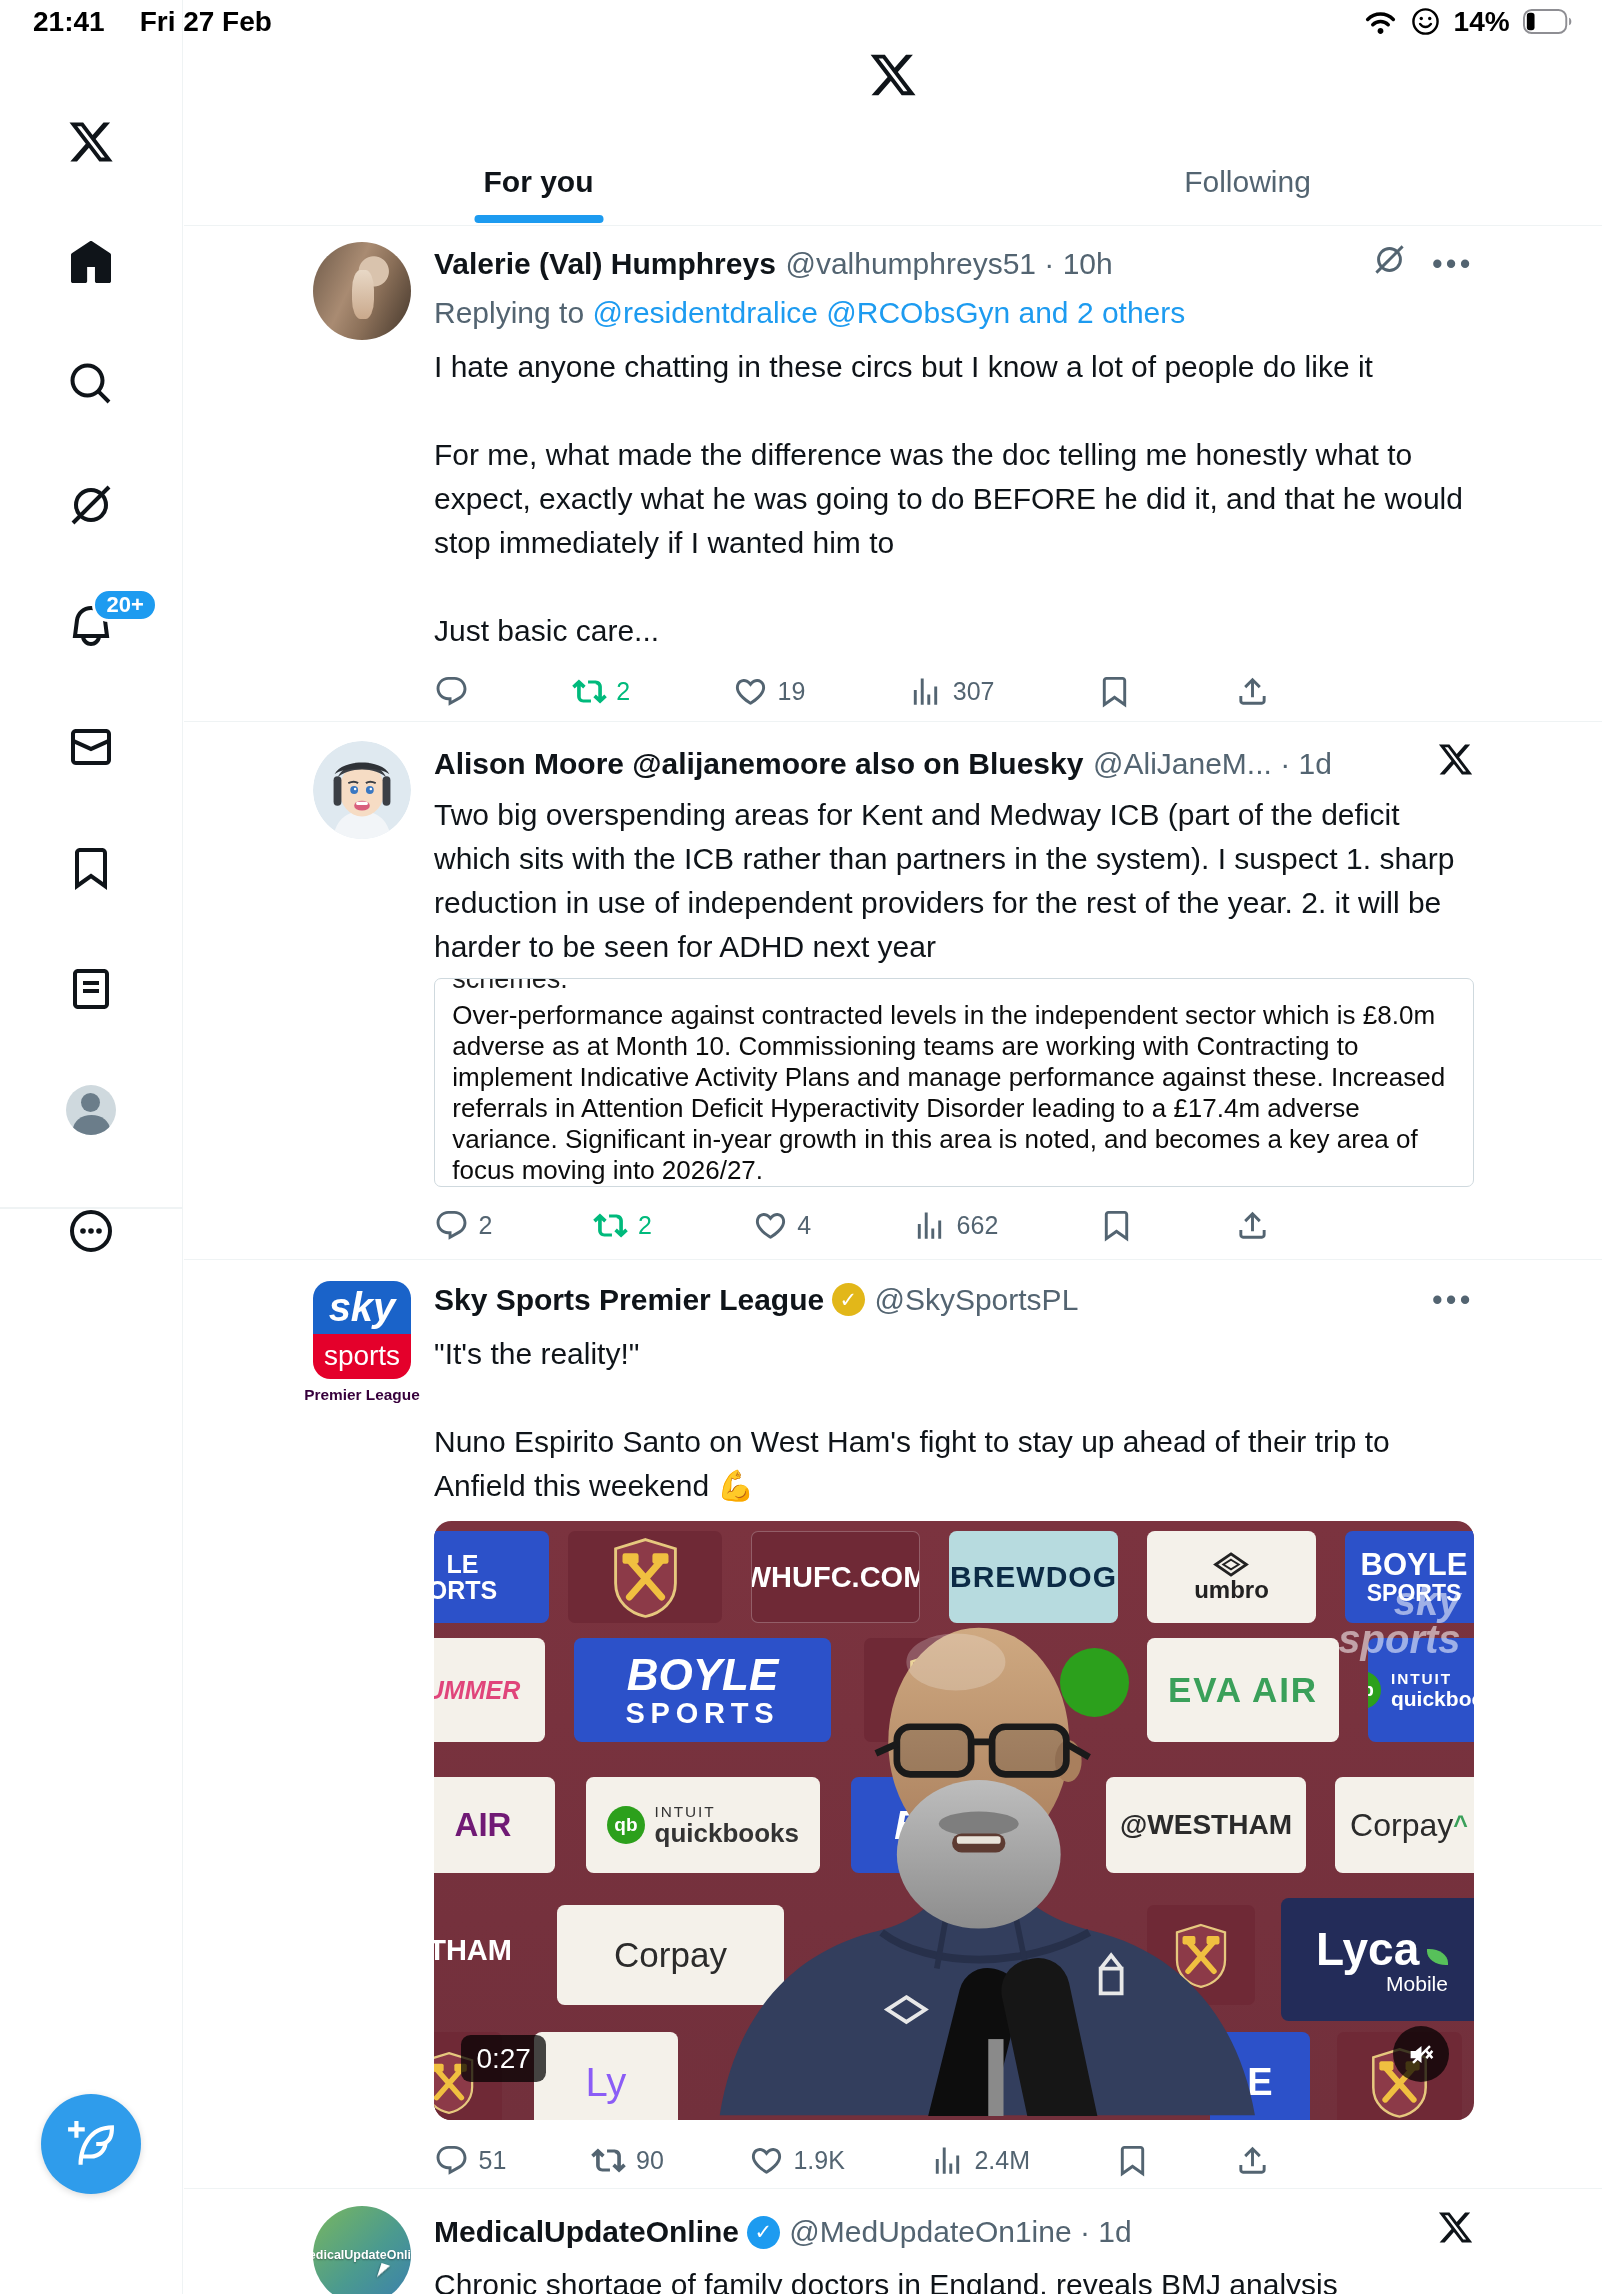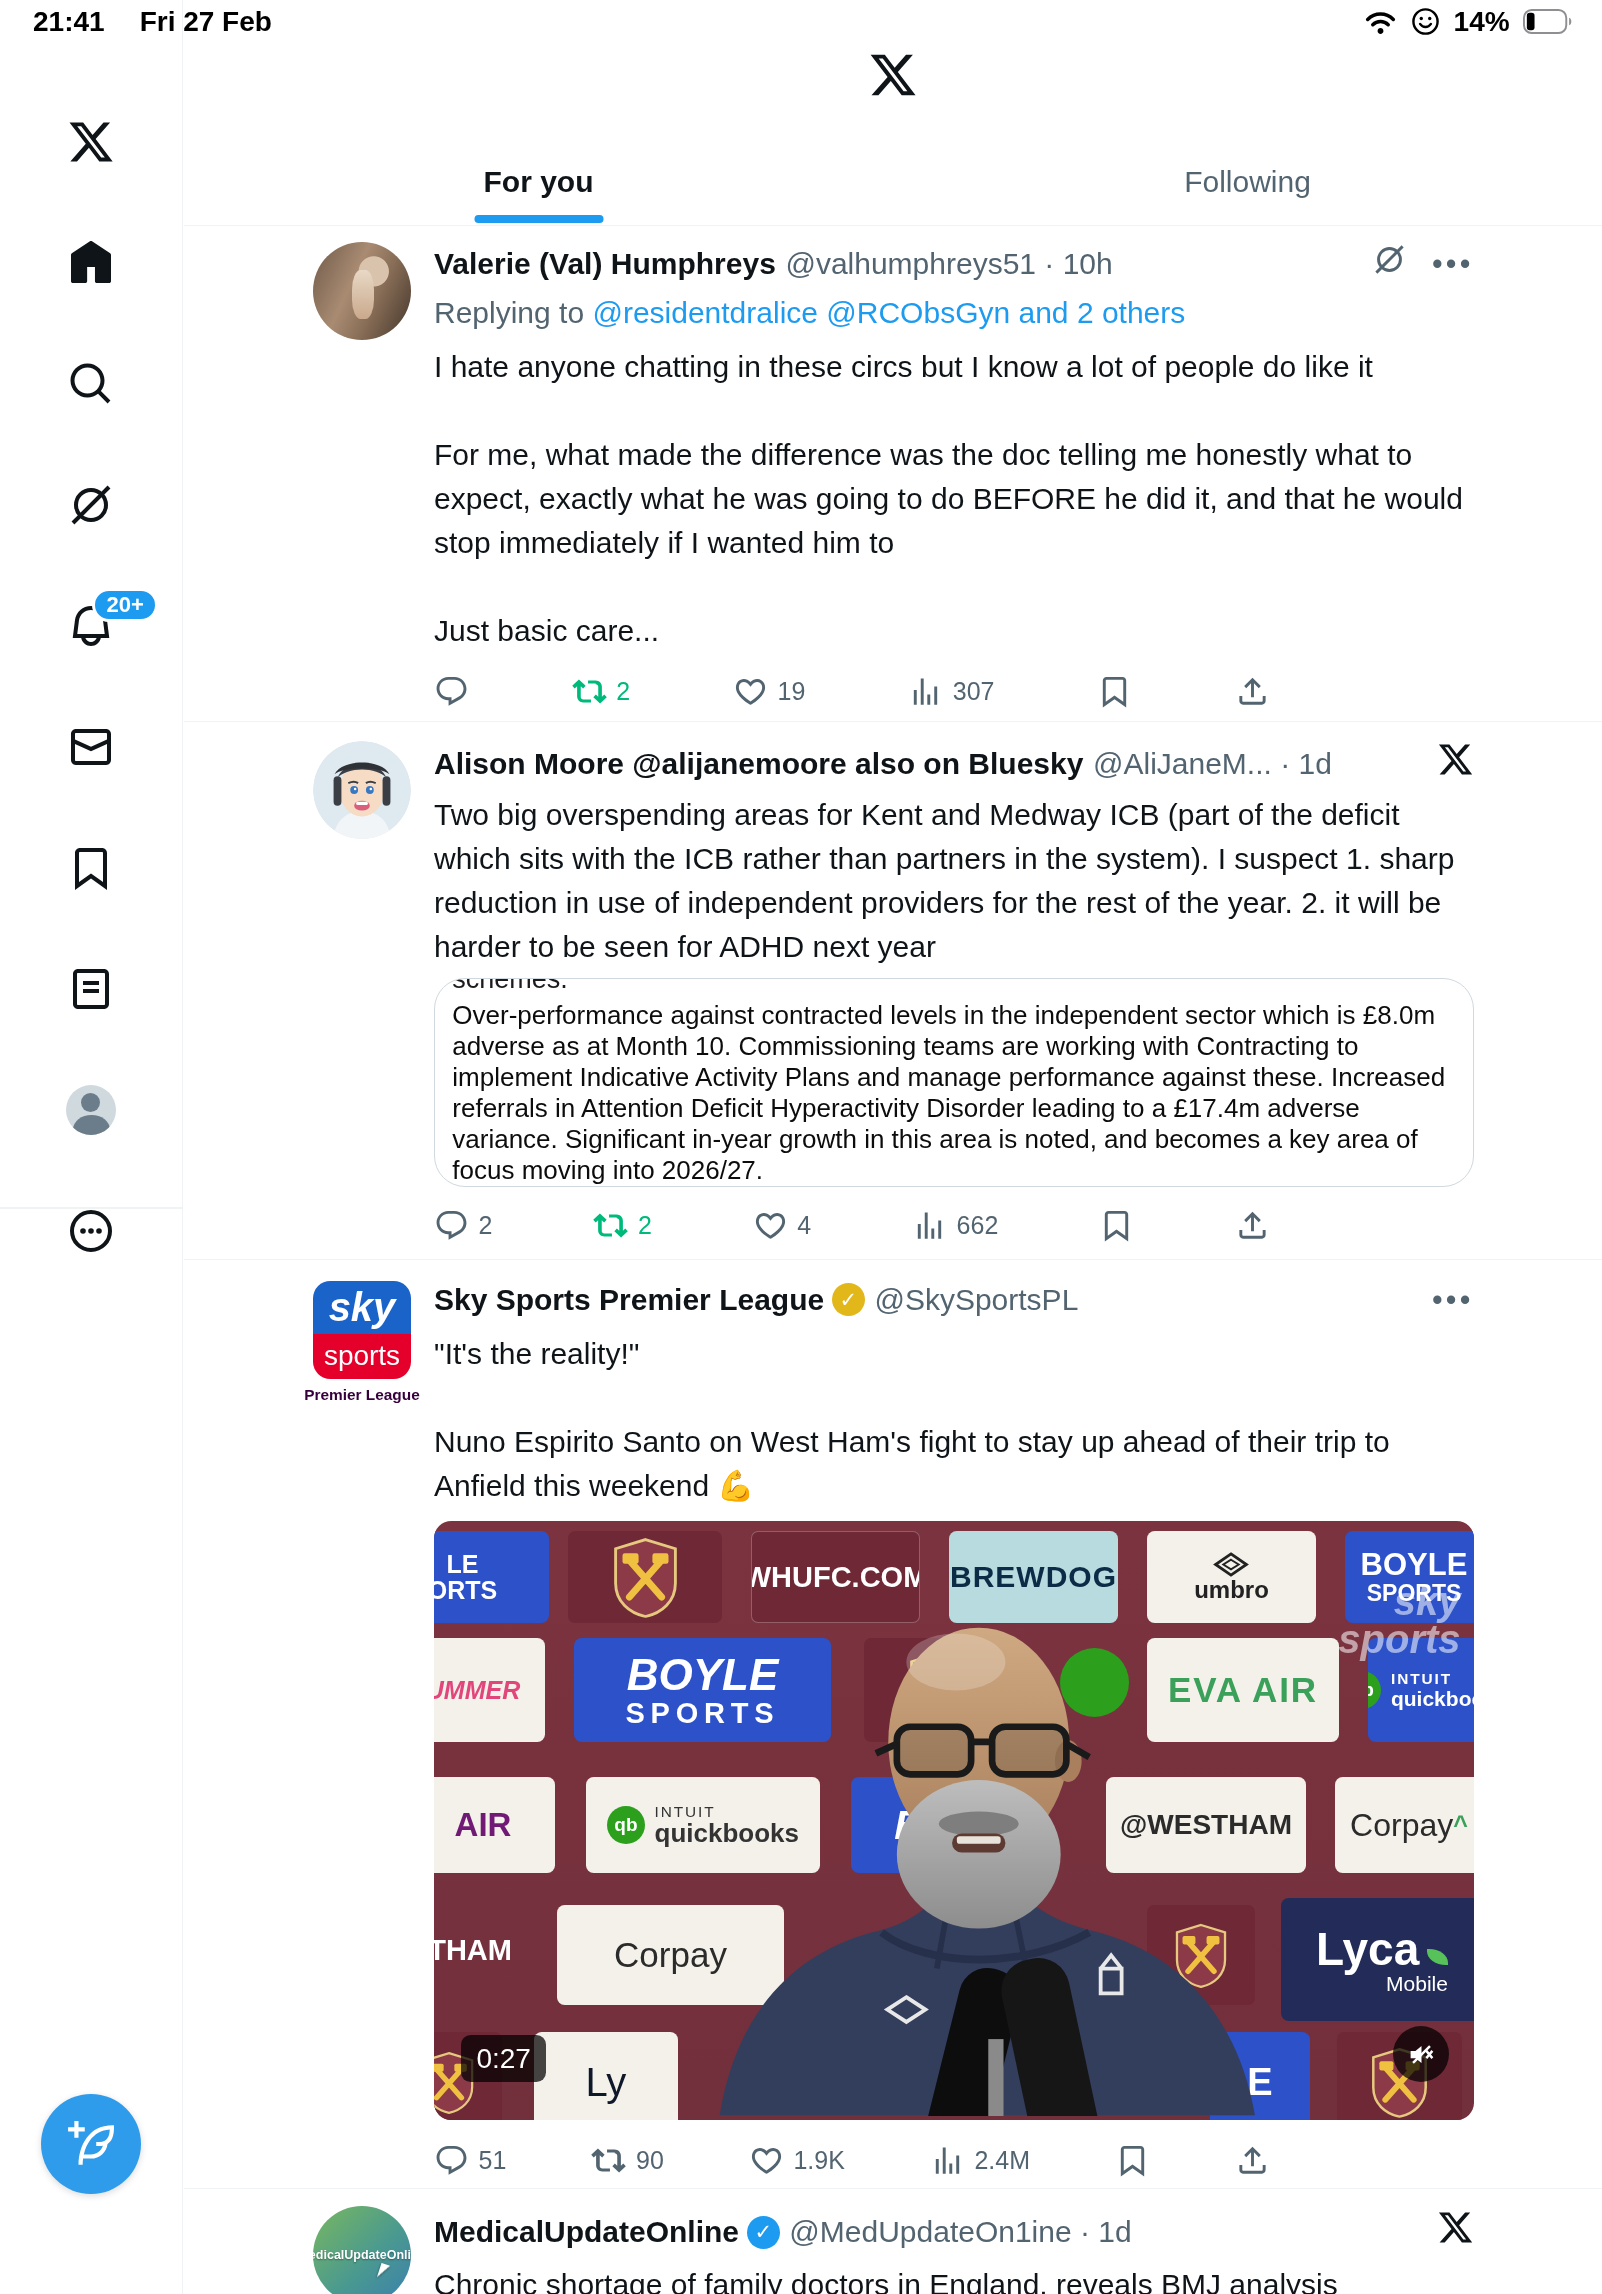--- a/index.html
+++ b/index.html
@@ -59,21 +59,21 @@
   .sky-avatar{width:98px;height:98px;border-radius:17.3px;overflow:hidden;display:flex;flex-direction:column;cursor:pointer;}
   .sky-top{flex:1.2;background:#1a63c9;color:#fff;display:flex;align-items:center;justify-content:center;font-weight:700;font-style:italic;font-size:40px;line-height:1;}
   .sky-bottom{flex:1;background:#e4002b;color:#fff;display:flex;align-items:center;justify-content:center;font-size:28px;font-weight:500;}
   .pl-label{width:144px;margin-left:-23px;text-align:center;font-size:15.4px;font-weight:700;color:#37003c;margin-top:7.7px;white-space:nowrap;}
   .pl-label::first-letter{letter-spacing:0;}
   
   .av-med{background:linear-gradient(135deg,#79b75f 0%,#4b9a8f 55%,#3a7fae 100%);display:flex;align-items:center;justify-content:center;}
   .av-med span{color:#fff;font-size:12.5px;font-weight:700;text-shadow:0 1px 1.9px rgba(0,0,0,.4);}
   .av-med::after{content:"";position:absolute;right:23px;bottom:25px;width:0;height:0;border-left:9.6px solid #fff;border-bottom:15.4px solid transparent;transform:rotate(18deg);filter:drop-shadow(0 1px 1px rgba(0,0,0,.5));}
   
-  .doc-img{margin-top:9.6px;border:1.9px solid #cfd9de;border-radius:31px;height:209px;box-sizing:border-box;overflow:hidden;padding:0 17.3px;background:#fff;cursor:pointer;}
+  .doc-img{margin-top:9.6px;border:1.9px solid #cfd9de;border-radius:7px;height:209px;box-sizing:border-box;overflow:hidden;padding:0 17.3px;background:#fff;cursor:pointer;}
   .clip-top{height:19px;overflow:hidden;}
   .clip-top span{display:block;margin-top:-15.4px;font-size:27px;color:#1c1c1c;}
   .doc-body{font-size:26px;line-height:31px;color:#0c0c0c;margin-top:1.9px;}
   .clip-bottom{height:13.4px;overflow:hidden;font-size:27px;color:#1c1c1c;}
   
   .video{position:relative;margin-top:13.4px;width:100%;height:599px;border-radius:17.3px;overflow:hidden;background:linear-gradient(#7b333f,#72303c);cursor:pointer;}
   .tile{position:absolute;border-radius:7.7px;display:flex;align-items:center;justify-content:center;box-sizing:border-box;overflow:hidden;}
   .tile.blue{background:#2c51c9;color:#fff;font-weight:700;}
   .tile.white{background:#f4f1ea;color:#1c1c1c;}
   .tile.claret{background:#6f2936;color:#fff;border-radius:7px;}
@@ -495,21 +495,21 @@
                 <span style="font-size:21px;align-self:flex-end;">Mobile</span>
               </div>
             </div>
 
           <div class="tile claret" style="left:-38px;top:511px;width:106px;height:100px;">
               <svg class="crest-svg" style="width:54px;height:63px;" viewBox="0 0 56 66" width="54" height="63">
                 <use href="#crest"></use>
               </svg>
             </div>
           <div class="tile white" style="left:100px;top:511px;width:144px;height:100px;">
-              <span style="font-size:40px;color:#0f172a;">Ly</span>
+              <span style="font-size:40px;color:#8b5cf6;">Ly</span>
             </div>
           <div class="tile blue" style="left:776px;top:511px;width:100px;height:100px;font-size:38px;">
               <span>E</span>
             </div>
           <div class="tile claret" style="left:903px;top:511px;width:125px;height:100px;">
               <svg class="crest-svg" style="width:61px;height:71px;" viewBox="0 0 64 74" width="61" height="71">
                 <use href="#crest"></use>
               </svg>
             </div>
 

